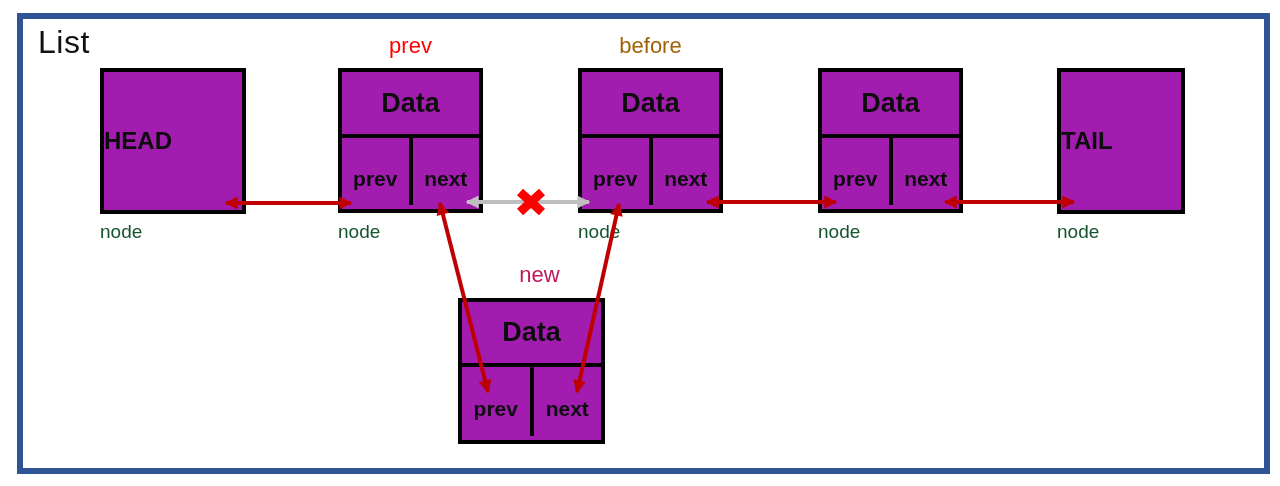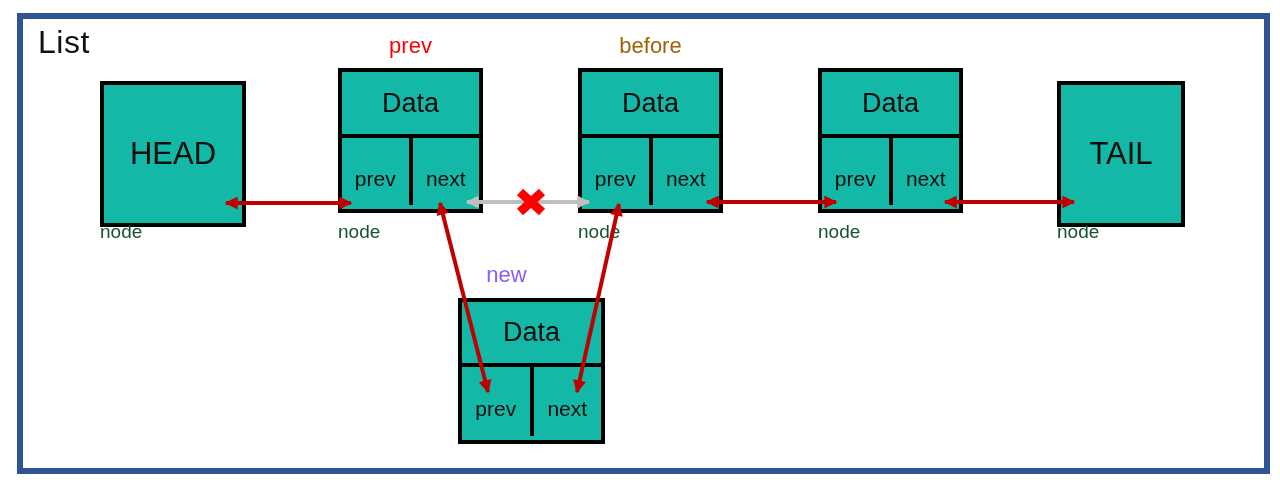--- a/index.html
+++ b/index.html
@@ -21,26 +21,26 @@
   }
 
   .list-title {
     position: absolute; left: 38px; top: 24px;
     font-size: 32px; color: #111; letter-spacing: 0.5px;
   }
 
   .box {
     position: absolute;
     border: 4px solid #000;
-    background: #14b8a6;
+    background: #a21caf;
+    font-weight: bold;
   }
   .simple-box {
-    display: flex; align-items: center; justify-content: center;
-    font-size: 31px;
-    margin-top: 13px;
+    display: flex; align-items: center; justify-content: flex-start;
+    font-size: 24px;
   }
   .head-box { left: 100px; top: 68px; width: 146px; height: 146px; }
   .tail-box { left: 1057px; top: 68px; width: 128px; height: 146px; }
 
   .node-box  { width: 145px; height: 145px; top: 68px; }
   .node2 { left: 338px; }
   .node3 { left: 578px; }
   .node4 { left: 818px; }
   .new-node { left: 458px; top: 298px; width: 147px; height: 146px; }
 
@@ -74,21 +74,21 @@
   .cap-tail { left: 1057px; width: 146px; }
 
   .tag {
     position: absolute;
     text-align: center;
     font-size: 22px;
     top: 33px;
   }
   .tag-prev   { left: 338px; width: 145px; color: #FF0000; }
   .tag-before { left: 578px; width: 145px; color: #a16207; }
-  .tag-new    { left: 433px; width: 147px; color: #8b5cf6; top: 262px; }
+  .tag-new    { left: 466px; width: 147px; color: #be185d; top: 262px; }
 
   .overlay {
     position: absolute; left: 0; top: 0;
     width: 1280px; height: 486px;
     pointer-events: none;
   }
 </style>
 </head>
 <body>
 

